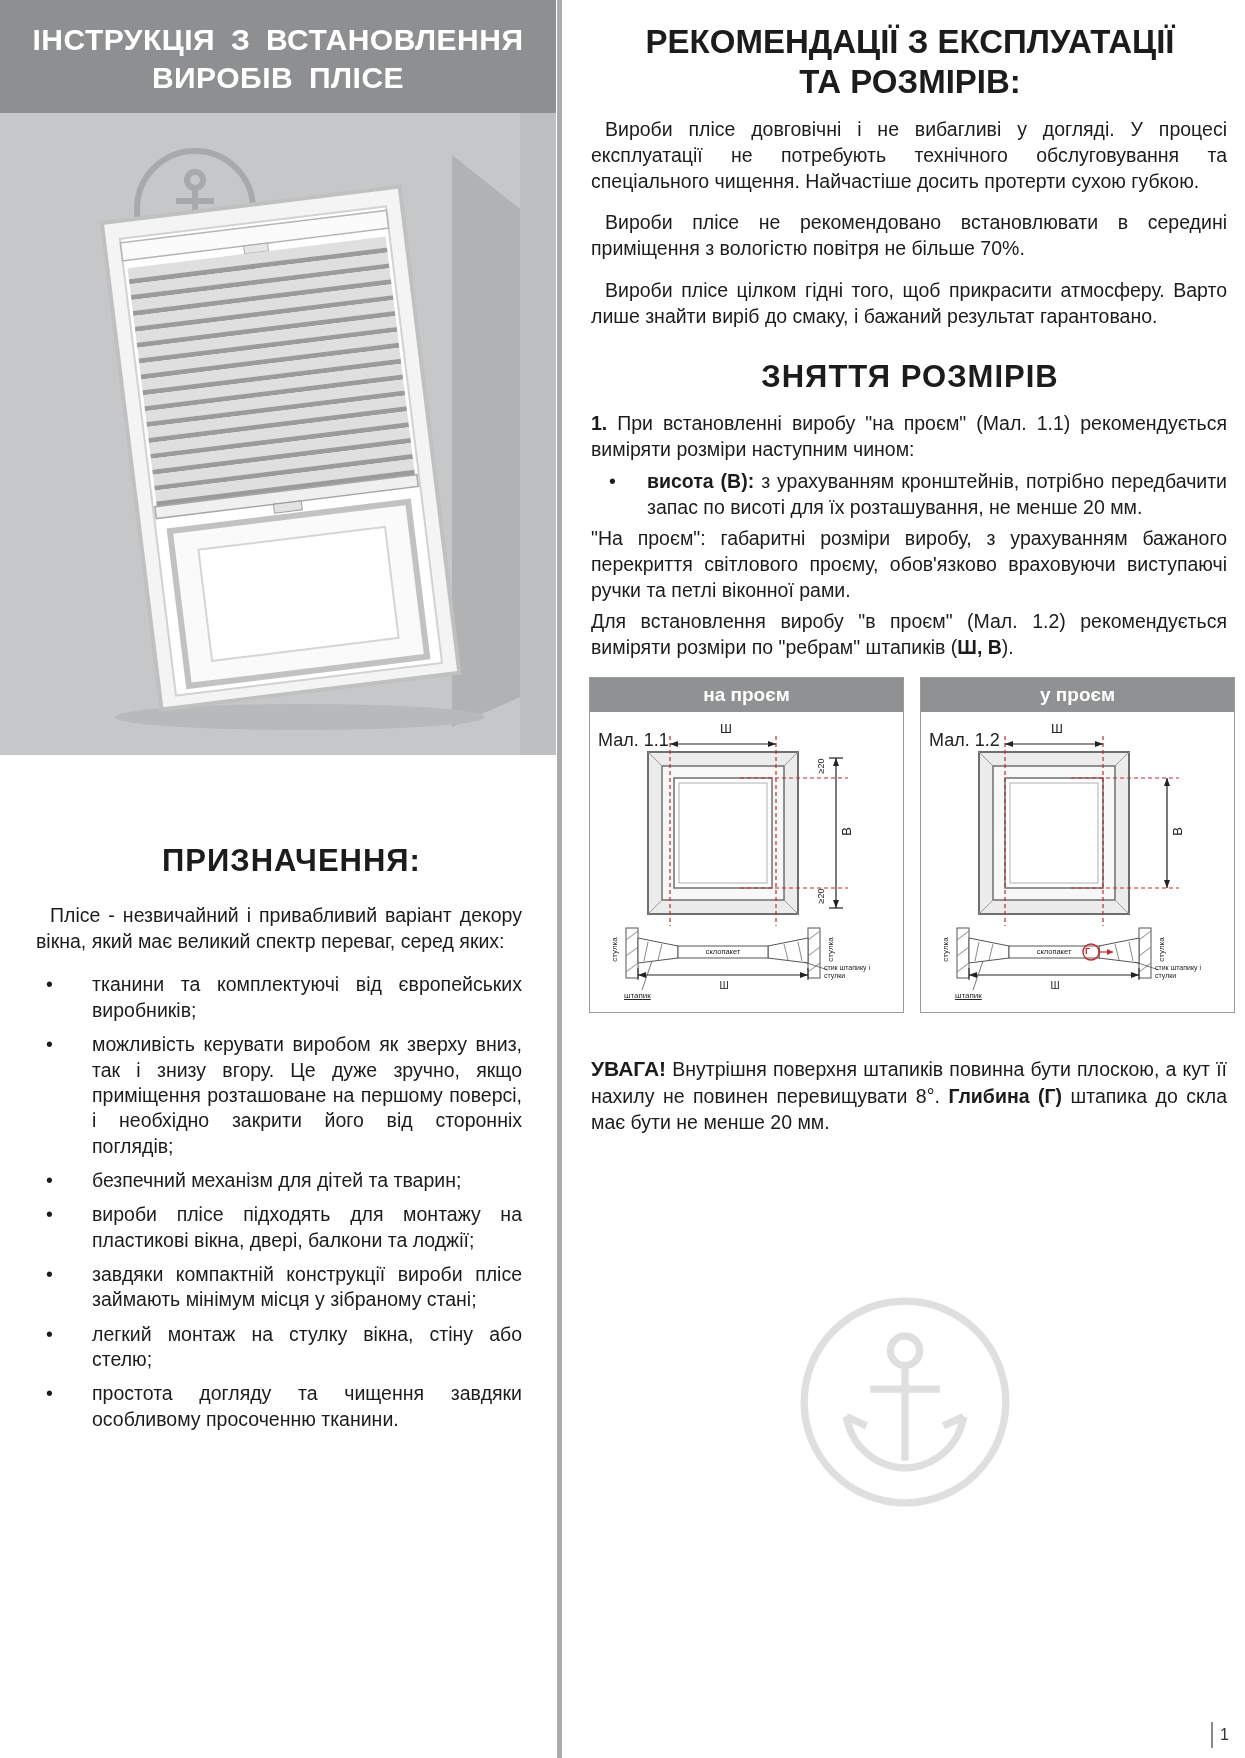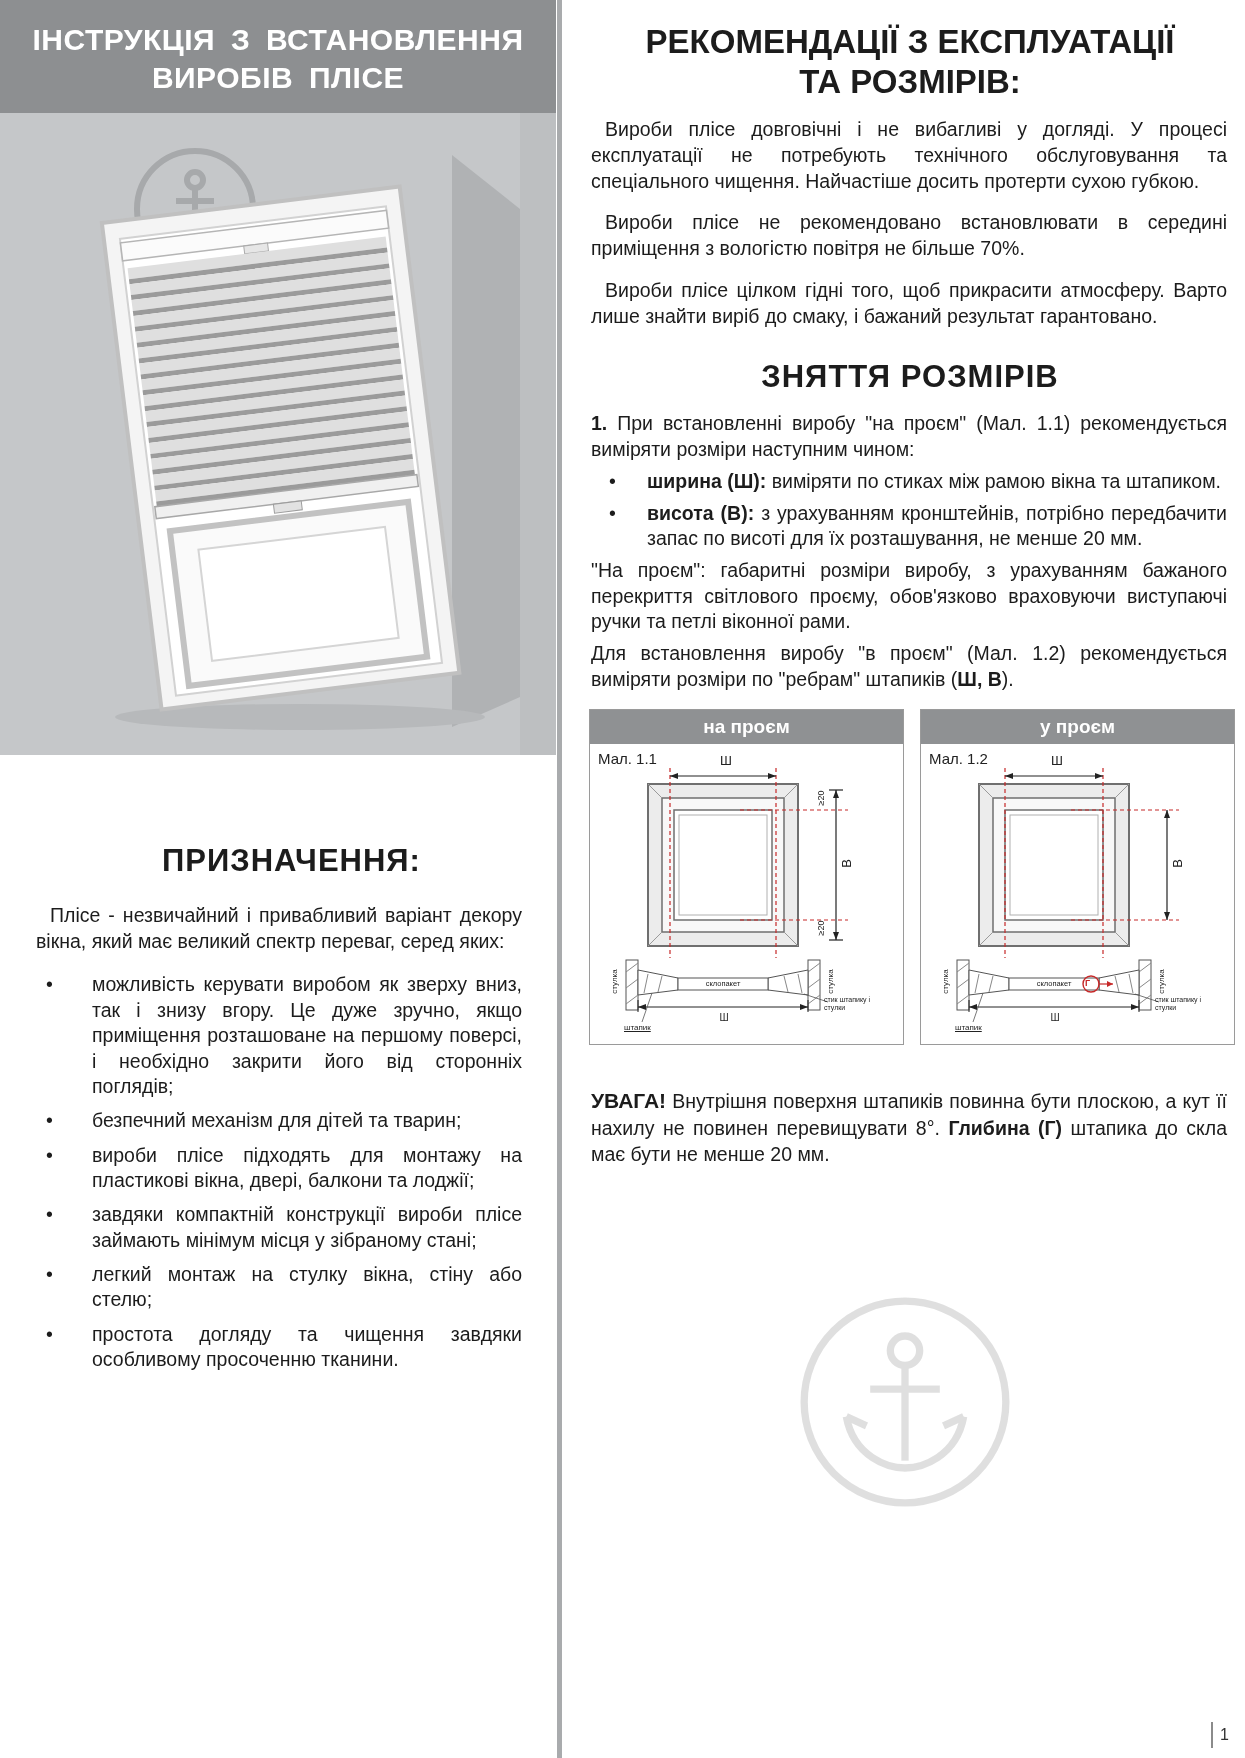--- a/index.html
+++ b/index.html
@@ -35,21 +35,21 @@
   .mb-list li::before { content:"\2022"; position:absolute; left:18px; top:0; }
   .tight { margin-top:6px; }
 
   
   .diagrams { display:flex; gap:16px; margin:16px 0 0 4px; position:relative; z-index:1; }
   .diagram { width:315px; border:1px solid #9a9a9a; background:#fff; }
   .diagram-header { background:#8f9193; color:#fff; font-weight:bold; font-size:19px; text-align:center; padding:6px 0; }
   .diagram-body { position:relative; width:100%; height:300px; background:#fff; }
   .diag-svg { position:absolute; left:0; top:0; }
   .lbl { position:absolute; color:#222; white-space:nowrap; }
-  .lbl-caption { left:8px; top:6px; font-size:15px; }
+  .lbl-caption { left:8px; top:18px; font-size:18px; }
   .lbl-sh-top { left:116px; top:9px; width:40px; text-align:center; font-size:13px; }
   .lbl-v { left:252px; top:112px; font-size:13px; transform:rotate(-90deg); }
   .lbl-ge20a { left:224px; top:49px; font-size:9px; transform:rotate(-90deg); }
   .lbl-ge20b { left:224px; top:179px; font-size:9px; transform:rotate(-90deg); }
   .lbl-glass { left:90px; top:235px; width:86px; text-align:center; font-size:7.5px; }
   .lbl-sash-l { left:12px; top:233px; font-size:8px; transform:rotate(-90deg); }
   .lbl-sash-r { left:228px; top:233px; font-size:8px; transform:rotate(-90deg); }
   .lbl-bead { left:34px; top:279px; font-size:8px;text-decoration:underline; }
   .lbl-sh-bot { left:116px; top:268px; width:36px; text-align:center; font-size:10px; }
   .lbl-joint { left:234px; top:252px; width:68px; font-size:7px; line-height:1.15; white-space:normal; }
@@ -134,20 +134,21 @@
 
           <rect x="160" y="404" width="240" height="156" fill="#fafafa" stroke="#c2c2c2" stroke-width="6"></rect>
           <rect x="186" y="426" width="188" height="112" fill="#ffffff" stroke="#d5d5d5" stroke-width="2"></rect>
         </g>
       </svg>
     </div>
 
     <h2 class="purpose-title">ПРИЗНАЧЕННЯ:</h2>
     <p class="purpose-intro">Плісе - незвичайний і привабливий варіант декору вікна, який має великий спектр переваг, серед яких:</p>
     <ul class="purpose-list">
+      <li>тканини та комплектуючі від європейських виробників;</li>
       <li>можливість керувати виробом як зверху вниз, так і знизу вгору. Це дуже зручно, якщо приміщення розташоване на першому поверсі, і необхідно закрити його від сторонніх поглядів;</li>
       <li>безпечний механізм для дітей та тварин;</li>
       <li>вироби плісе підходять для монтажу на пластикові вікна, двері, балкони та лоджії;</li>
       <li>завдяки компактній конструкції вироби плісе займають мінімум місця у зібраному стані;</li>
       <li>легкий монтаж на стулку вікна, стіну або стелю;</li>
       <li>простота догляду та чищення завдяки особливому просоченню тканини.</li>
     </ul>
   </div>
 
   <div class="col-right">
@@ -161,24 +162,20 @@
     <p class="para indent">Вироби плісе цілком гідні того, щоб прикрасити атмосферу. Варто лише знайти виріб до смаку, і бажаний результат гарантовано.</p>
 
     <h2 class="measuring-title">ЗНЯТТЯ РОЗМІРІВ</h2>
 
     <p class="para">
       <b>1.</b>
       <span>При встановленні виробу "на проєм" (Мал. 1.1) рекомендується виміряти розміри наступним чином:</span>
     </p>
 
     <ul class="mb-list">
-      <li>
-        <b>ширина (Ш):</b>
-        <span>виміряти по стиках між рамою вікна та штапиком.</span>
-      </li>
       <li>
         <b>висота (В):</b>
         <span>з урахуванням кронштейнів, потрібно передбачити запас по висоті для їх розташування, не менше 20 мм.</span>
       </li>
     </ul>
 
     <p class="para tight">"На проєм": габаритні розміри виробу, з урахуванням бажаного перекриття світлового проєму, обов'язково враховуючи виступаючі ручки та петлі віконної рами.</p>
     <p class="para tight"><span>Для встановлення виробу "в проєм" (Мал. 1.2) рекомендується виміряти розміри по "ребрам" штапиків (</span><b>Ш, В</b><span>).</span></p>
 
     <div class="diagrams">

